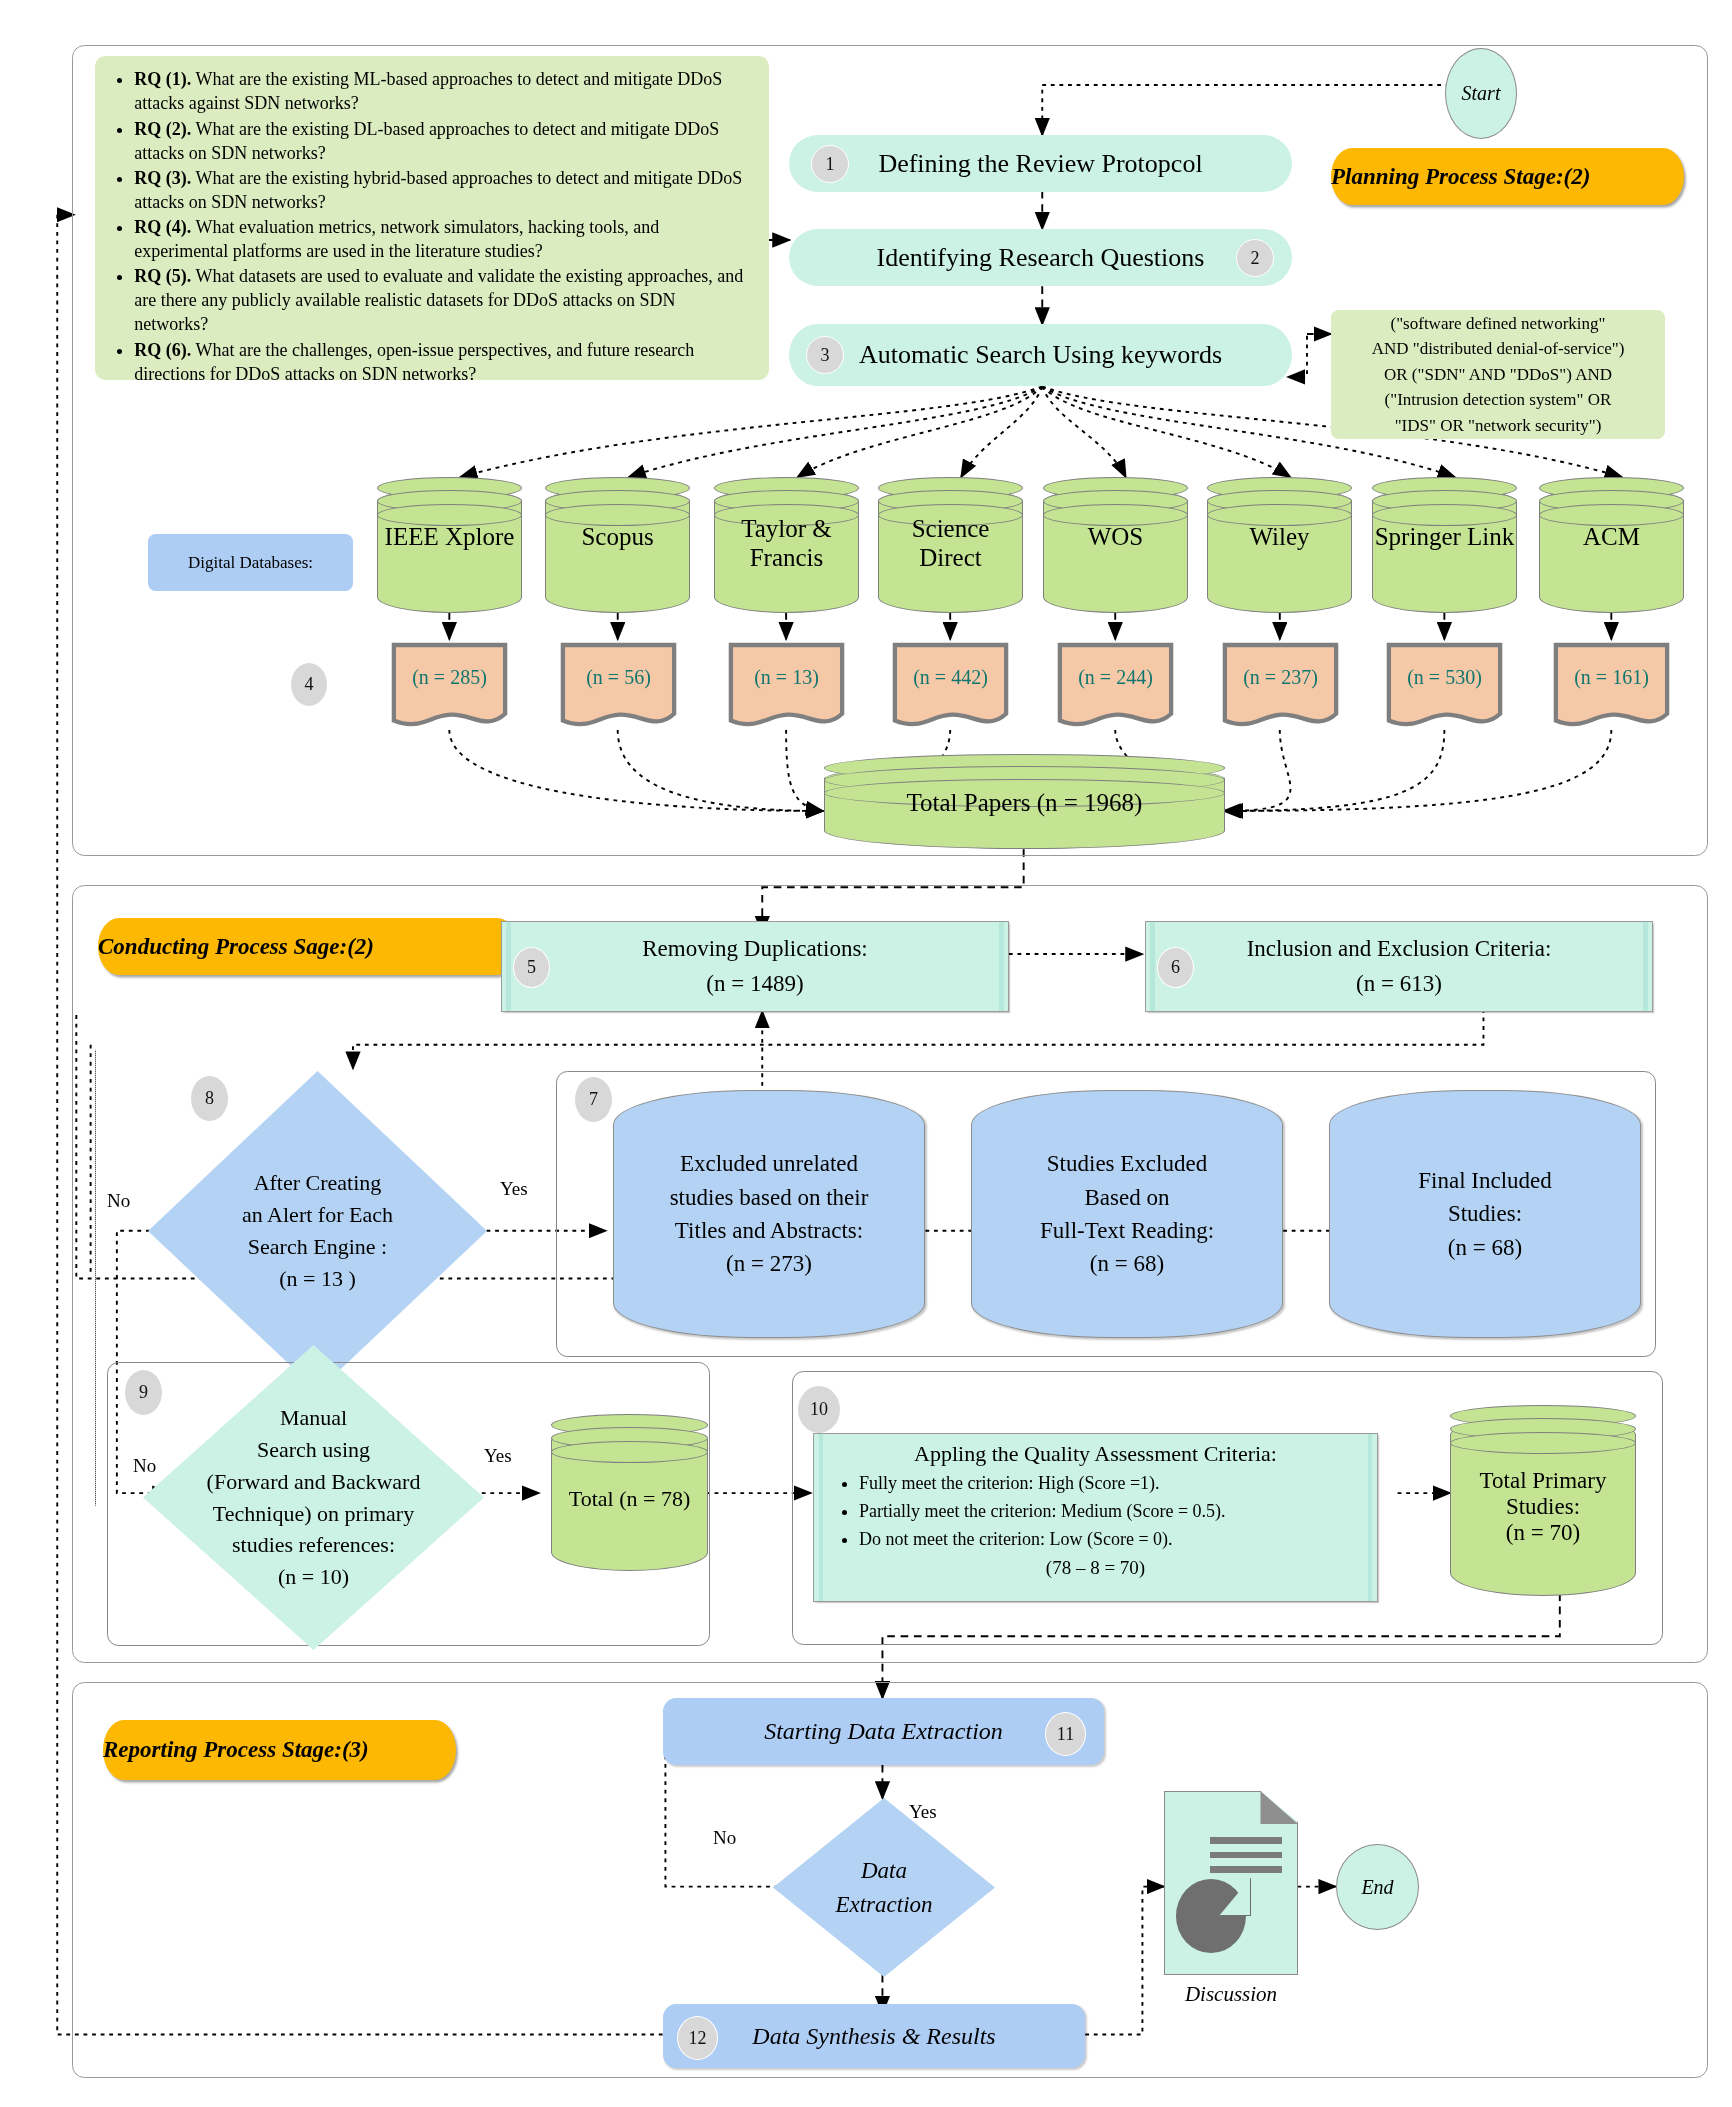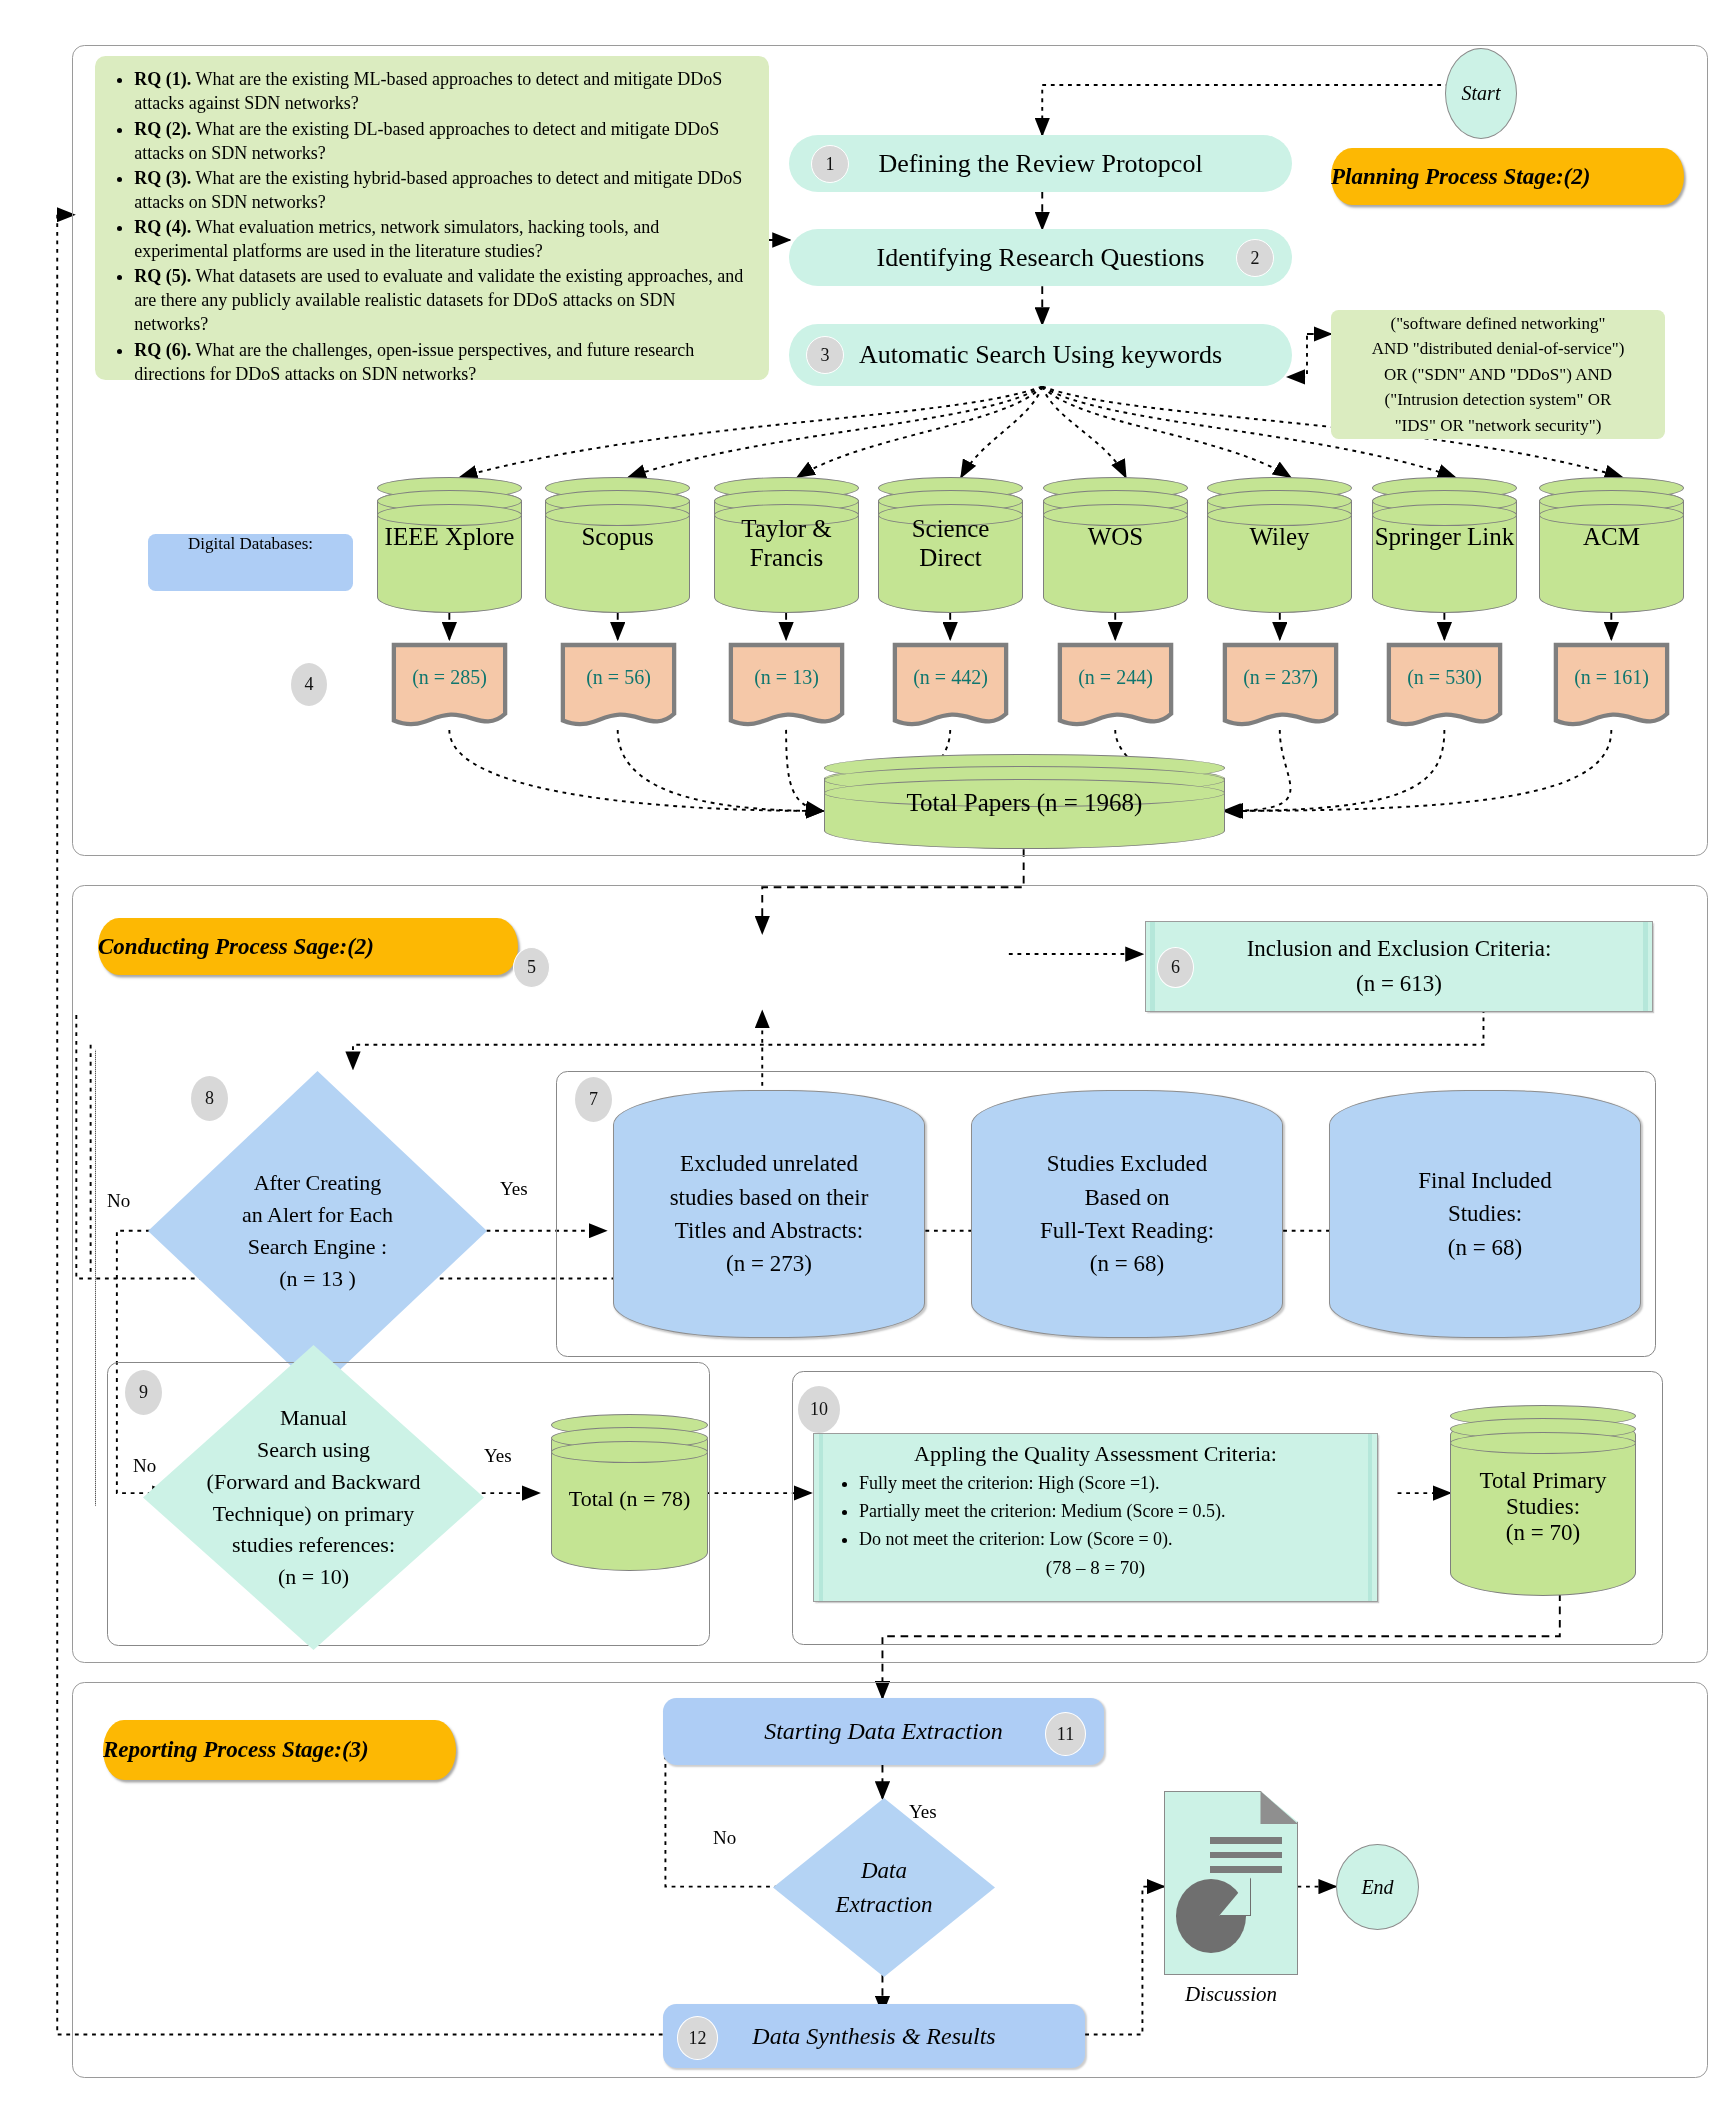--- a/index.html
+++ b/index.html
@@ -87,21 +87,21 @@
     border-radius:7.6px;
     display:flex; flex-direction:column; align-items:center; justify-content:center;
     font-size:17px; line-height:1.5; color:#000; text-align:center;
     padding:5.7px 7.6px;
   }
 
   .db-label {
     position:absolute;
     background:#aecdf5;
     border-radius:7.6px;
-    display:flex; justify-content:center;
+    display:flex; align-items:center; justify-content:center;
     font-size:17px; color:#000;
   }
 
   
   .db-cyl { position:absolute; }
   .db-cyl .body {
     position:absolute; left:0; right:0; top:12.4px; bottom:0;
     background:#c4e493;
     border:1.9px solid #7f7f7f;
     border-radius:50% / 10% 10% 13% 13%;
@@ -534,20 +534,26 @@
     <div class="ring" style="top:25px;"></div>
     <div class="label">Total  Papers (n = 1968)</div>
   </div>
 
   <div class="sec-frame" style="left:72px; top:885px; width:1636px; height:778px;"></div>
 
   <div class="stage-pill" style="left:98px; top:918px; width:420px; height:57px;">
     <span>Conducting Process Sage:(2)</span>
   </div>
 
+  <div class="proc-rect" style="left:501px; top:921px; width:508px; height:91px;">
+    <div class="inner">
+      <span>Removing Duplications:</span>
+      <span>(n = 1489)</span>
+    </div>
+  </div>
   <div class="step" style="left:513px; top:947px; width:37px; height:41px;">
     <span>5</span>
   </div>
 
   <div class="proc-rect" style="left:1145px; top:921px; width:508px; height:91px;">
     <div class="inner">
       <span>Inclusion and Exclusion Criteria:</span>
       <span>(n = 613)</span>
     </div>
   </div>

